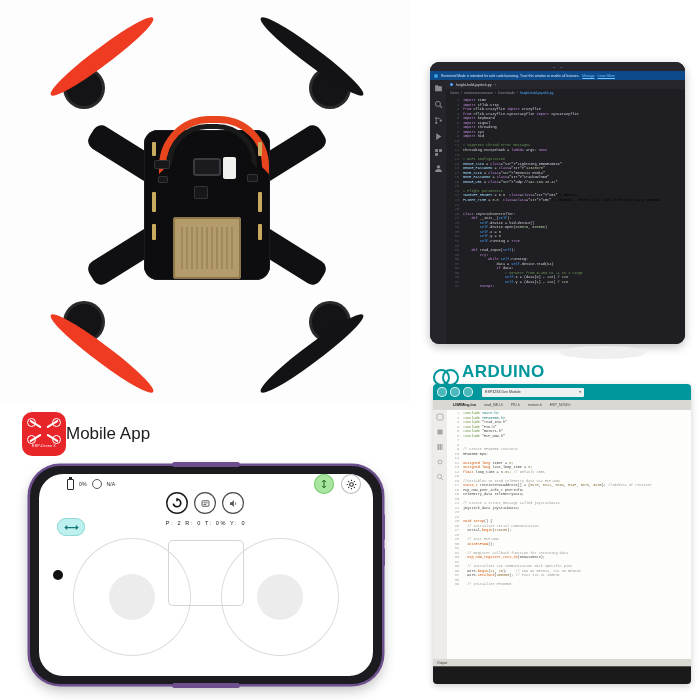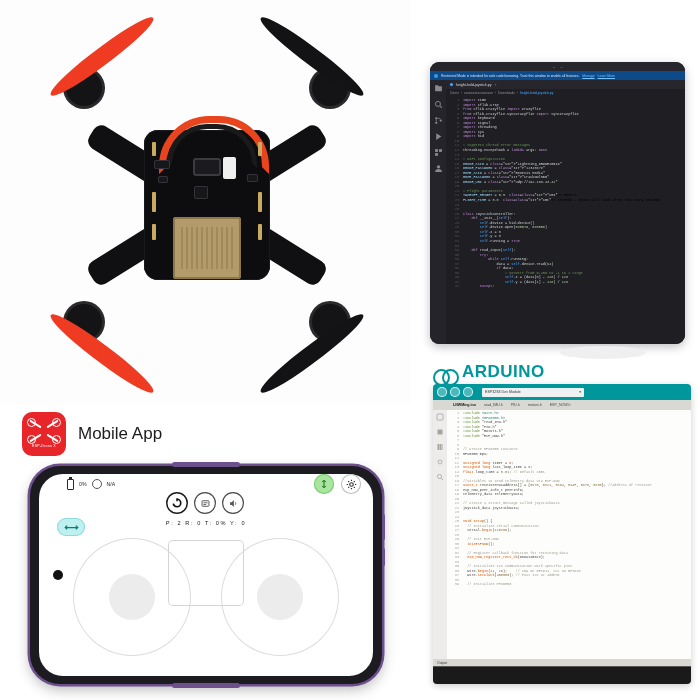--- a/index.html
+++ b/index.html
@@ -98,21 +98,21 @@
   .acode{font-family:"Liberation Mono",monospace;font-size:3.5px;line-height:4.5px;padding-top:1px;}
   .anum{width:12px;text-align:right;color:#a6a49c;flex:none;padding-right:4px;}
   .apre{color:#5c8a2d;} .astr{color:#1f7f7f;} .acmt{color:#9b9b8f;}
   .atyp{color:#d35400;} .afn{color:#d35400;} .anum3{color:#8a6d3b;} .apl{color:#434343;}
   .ide-out{height:18px;background:#1a1a1a;border-top:1px solid #555;}
   .ide-outlbl{position:absolute;left:0;bottom:18px;height:7px;background:#d9d8d2;width:100%;
         font-size:3.4px;color:#3a3a36;display:flex;align-items:center;padding-left:4px;}
 
   
   .mb-panel{position:absolute;left:8px;top:408px;width:400px;height:285px;}
-  .mb-head{display:flex;align-items:center;gap:12px;margin-left:14px;height:52px;}
+  .mb-head{display:flex;align-items:center;margin-left:14px;height:52px;}
   .app-icon{width:44px;height:44px;border-radius:10px;background:#e8262a;position:relative;
             display:flex;flex-direction:column;align-items:center;justify-content:center;}
   .app-icon .di{width:30px;height:22px;position:relative;}
   .app-icon .di span{position:absolute;width:13px;height:2px;background:#fff;border-radius:2px;}
   .app-icon .di span:nth-child(1){left:0;top:3px;transform:rotate(32deg);}
   .app-icon .di span:nth-child(2){right:0;top:3px;transform:rotate(-32deg);}
   .app-icon .di span:nth-child(3){left:0;bottom:3px;transform:rotate(-32deg);}
   .app-icon .di span:nth-child(4){right:0;bottom:3px;transform:rotate(32deg);}
   .app-icon .di i{position:absolute;width:7px;height:7px;border:1.4px solid #fff;border-radius:50%;}
   .app-icon .di i:nth-child(5){left:-2px;top:-2px;} .app-icon .di i:nth-child(6){right:-2px;top:-2px;}

